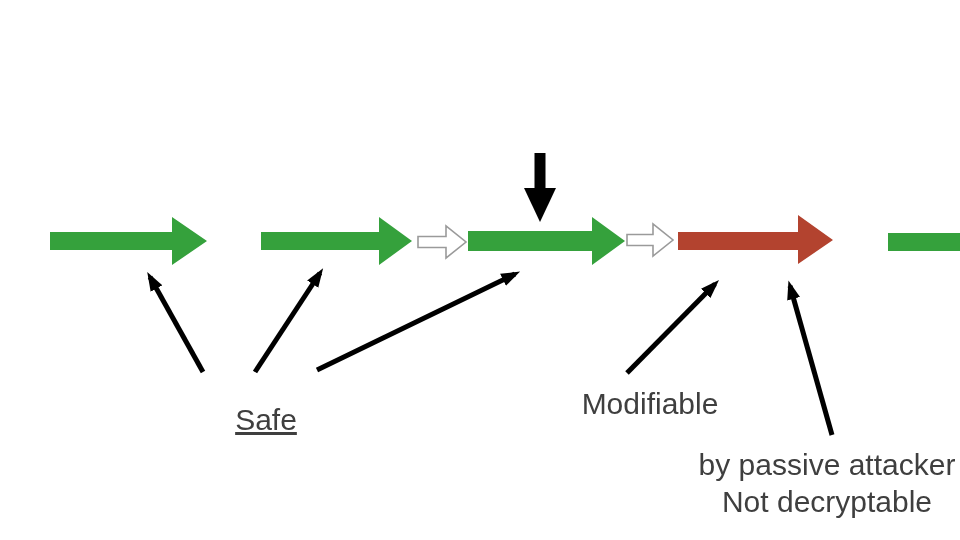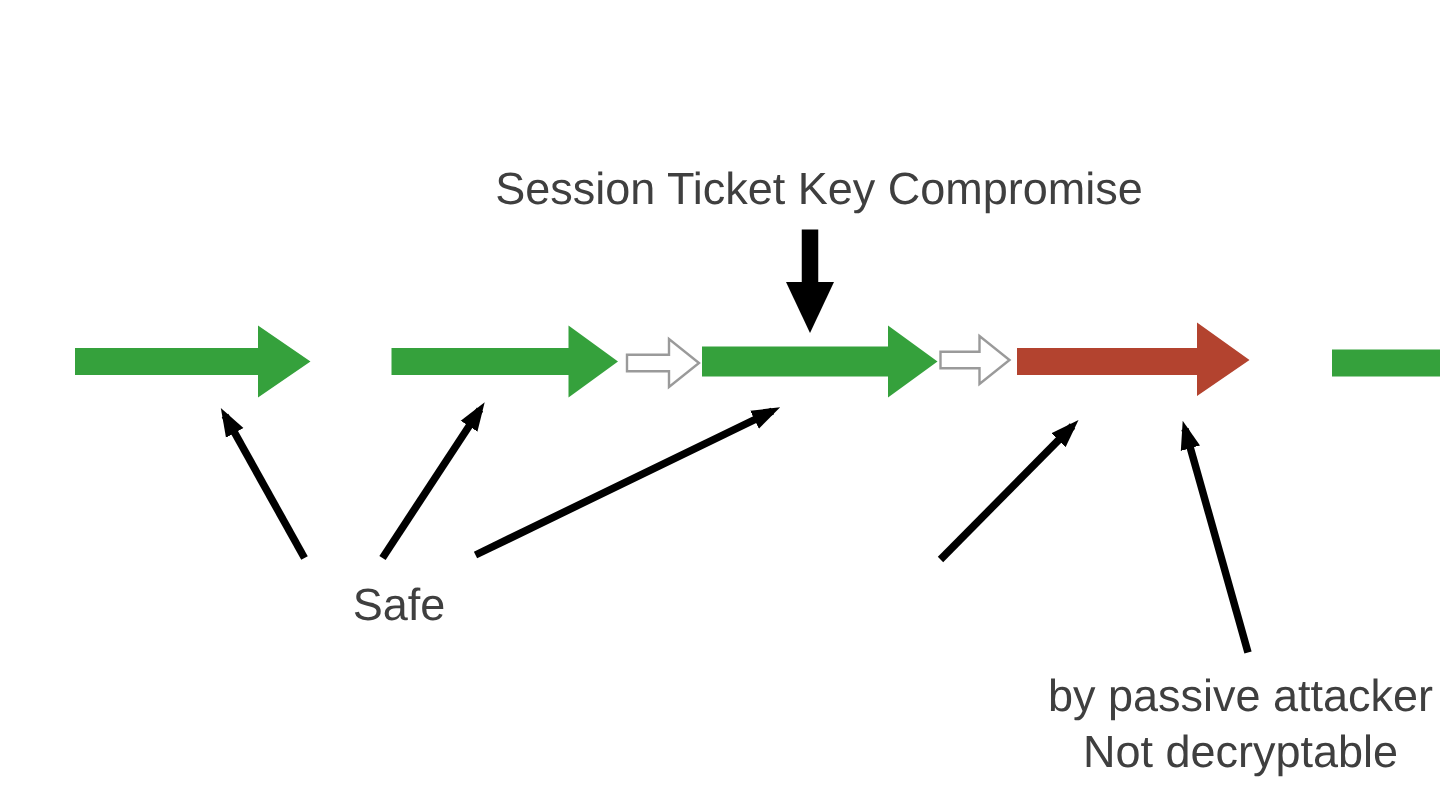--- a/index.html
+++ b/index.html
@@ -25,21 +25,21 @@
   .lbl {
     position: absolute;
     color: #3f3f3f;
     font-size: 30px;
     line-height: 37px;
     white-space: nowrap;
     transform: translateX(-50%);
     text-align: center;
   }
   .lbl-title   { left: 546px; top: 108px; }
-  .lbl-safe    { left: 266px; top: 385px; }
+  .lbl-safe    { left: 266px; top: 401px; text-decoration: underline; }
   .lbl-mod     { left: 650px; top: 385px; }
   .lbl-note    { left: 827px; top: 446px; }
 </style>
 </head>
 <body>
 
 <div class="canvas">
 
   <svg class="diagram-svg" viewBox="0 0 960 540">
     <defs>
@@ -67,23 +67,23 @@
       <polygon points="524,188 556,188 540,222"></polygon>
     </g>
 
     <line x1="203" y1="372" x2="150" y2="277" stroke-width="5" marker-end="url(#annHead)" stroke="#000000"></line>
     <line x1="255" y1="372" x2="320" y2="273" stroke-width="5" marker-end="url(#annHead)" stroke="#000000"></line>
     <line x1="317" y1="370" x2="515" y2="274" stroke-width="5" marker-end="url(#annHead)" stroke="#000000"></line>
     <line x1="627" y1="373" x2="715" y2="284" stroke-width="5" marker-end="url(#annHead)" stroke="#000000"></line>
     <line x1="832" y1="435" x2="790" y2="286" stroke-width="5" marker-end="url(#annHead)" stroke="#000000"></line>
   </svg>
 
-  <div class="lbl lbl-title">Session Ticket Key Compromise</div>
 
   <div class="lbl lbl-safe">Safe</div>
 
+  <div class="lbl lbl-mod">Modifiable</div>
 
   <div class="lbl lbl-note">
     <div>by passive attacker</div>
     <div>Not decryptable</div>
   </div>
 
 </div>
 
 </body></html>

